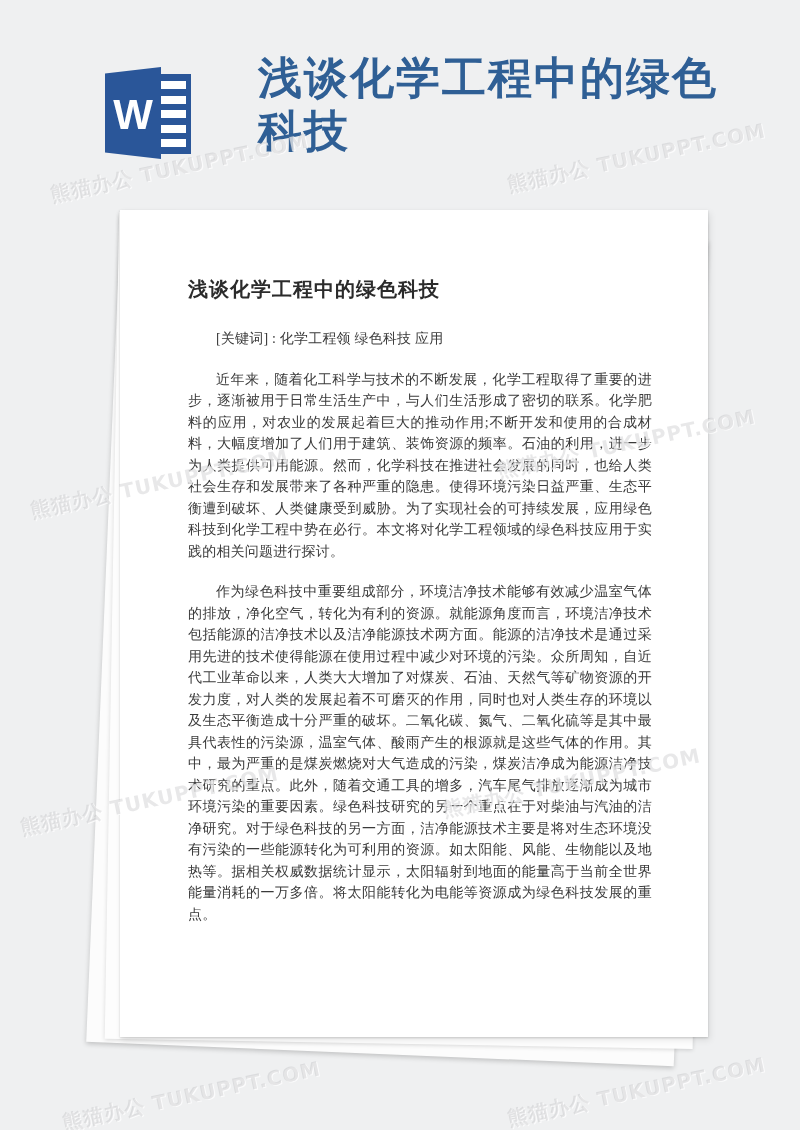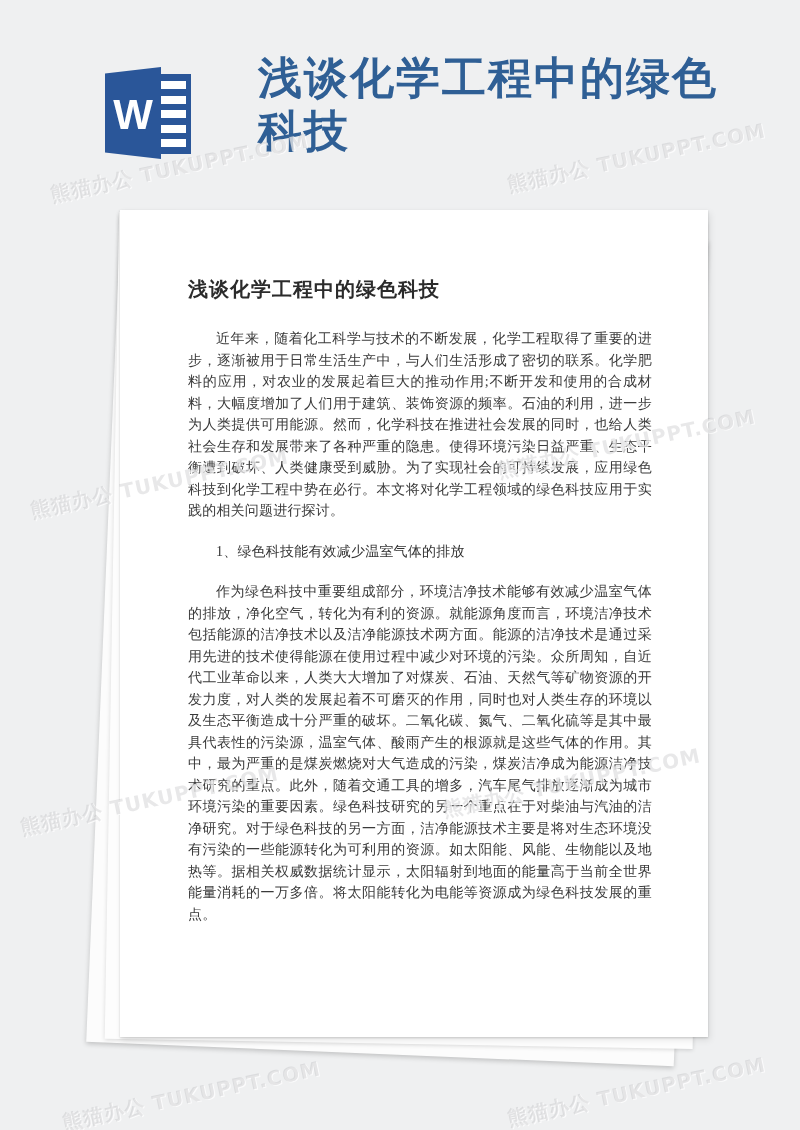--- a/index.html
+++ b/index.html
@@ -98,22 +98,22 @@
       </div>
     </div>
     <h1 class="page-title">浅谈化学工程中的绿色科技</h1>
   </div>
 
   <div class="sheet sheet-back"></div>
   <div class="sheet sheet-mid"></div>
 
   <div class="sheet sheet-front">
     <h2 class="doc-title">浅谈化学工程中的绿色科技</h2>
+    <p class="doc-par">[关键词] : 化学工程领 绿色科技 应用</p>
     <p class="doc-par">近年来，随着化工科学与技术的不断发展，化学工程取得了重要的进步，逐渐被用于日常生活生产中，与人们生活形成了密切的联系。化学肥料的应用，对农业的发展起着巨大的推动作用;不断开发和使用的合成材料，大幅度增加了人们用于建筑、装饰资源的频率。石油的利用，进一步为人类提供可用能源。然而，化学科技在推进社会发展的同时，也给人类社会生存和发展带来了各种严重的隐患。使得环境污染日益严重、生态平衡遭到破坏、人类健康受到威胁。为了实现社会的可持续发展，应用绿色科技到化学工程中势在必行。本文将对化学工程领域的绿色科技应用于实践的相关问题进行探讨。</p>
-    <p class="doc-heading">1、绿色科技能有效减少温室气体的排放</p>
     <p class="doc-par">作为绿色科技中重要组成部分，环境洁净技术能够有效减少温室气体的排放，净化空气，转化为有利的资源。就能源角度而言，环境洁净技术包括能源的洁净技术以及洁净能源技术两方面。能源的洁净技术是通过采用先进的技术使得能源在使用过程中减少对环境的污染。众所周知，自近代工业革命以来，人类大大增加了对煤炭、石油、天然气等矿物资源的开发力度，对人类的发展起着不可磨灭的作用，同时也对人类生存的环境以及生态平衡造成十分严重的破坏。二氧化碳、氮气、二氧化硫等是其中最具代表性的污染源，温室气体、酸雨产生的根源就是这些气体的作用。其中，最为严重的是煤炭燃烧对大气造成的污染，煤炭洁净成为能源洁净技术研究的重点。此外，随着交通工具的增多，汽车尾气排放逐渐成为城市环境污染的重要因素。绿色科技研究的另一个重点在于对柴油与汽油的洁净研究。对于绿色科技的另一方面，洁净能源技术主要是将对生态环境没有污染的一些能源转化为可利用的资源。如太阳能、风能、生物能以及地热等。据相关权威数据统计显示，太阳辐射到地面的能量高于当前全世界能量消耗的一万多倍。将太阳能转化为电能等资源成为绿色科技发展的重点。</p>
   </div>
 
   <div class="wm-layer">
       <span class="watermark" style="left: 48px; top: 182px;">熊猫办公 TUKUPPT.COM</span>
       <span class="watermark" style="left: 505px; top: 172px;">熊猫办公 TUKUPPT.COM</span>
       <span class="watermark" style="left: 28px; top: 498px;">熊猫办公 TUKUPPT.COM</span>
       <span class="watermark" style="left: 495px; top: 458px;">熊猫办公 TUKUPPT.COM</span>
       <span class="watermark" style="left: 18px; top: 815px;">熊猫办公 TUKUPPT.COM</span>
       <span class="watermark" style="left: 440px; top: 797px;">熊猫办公 TUKUPPT.COM</span>

